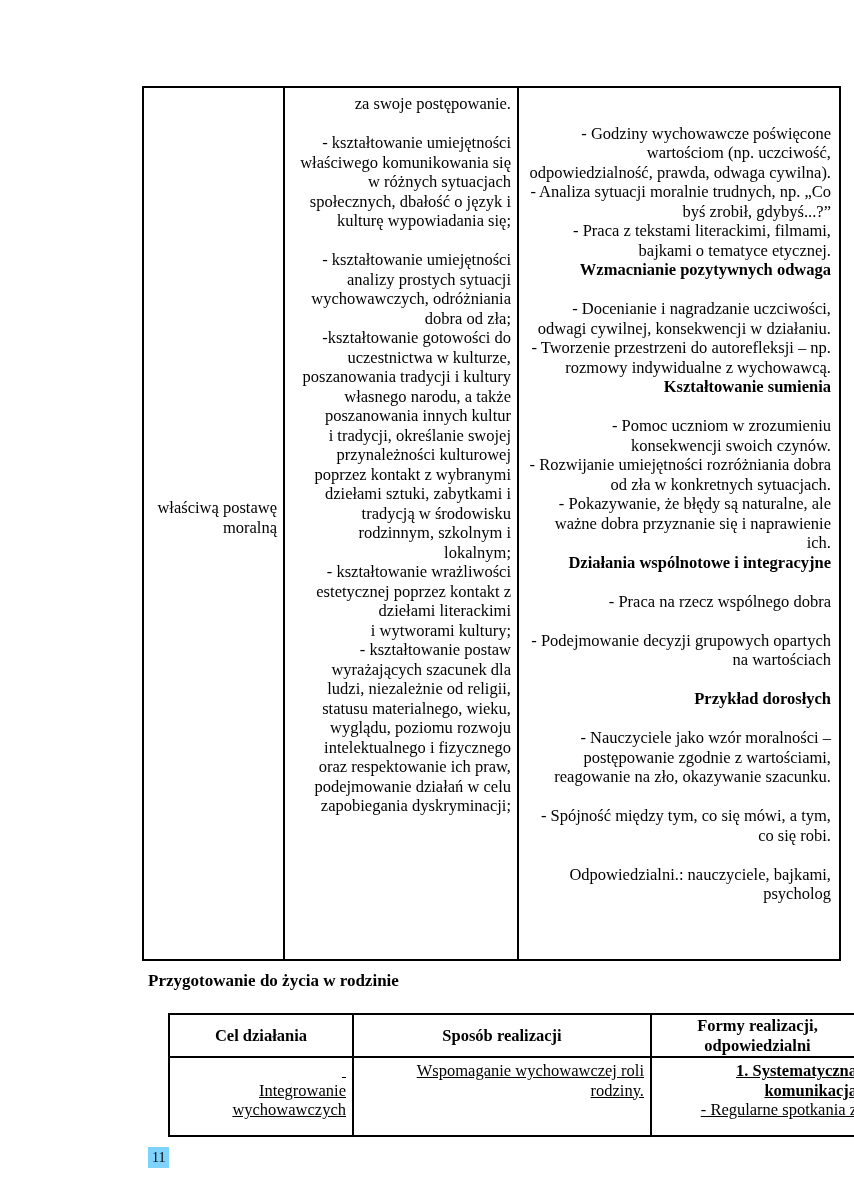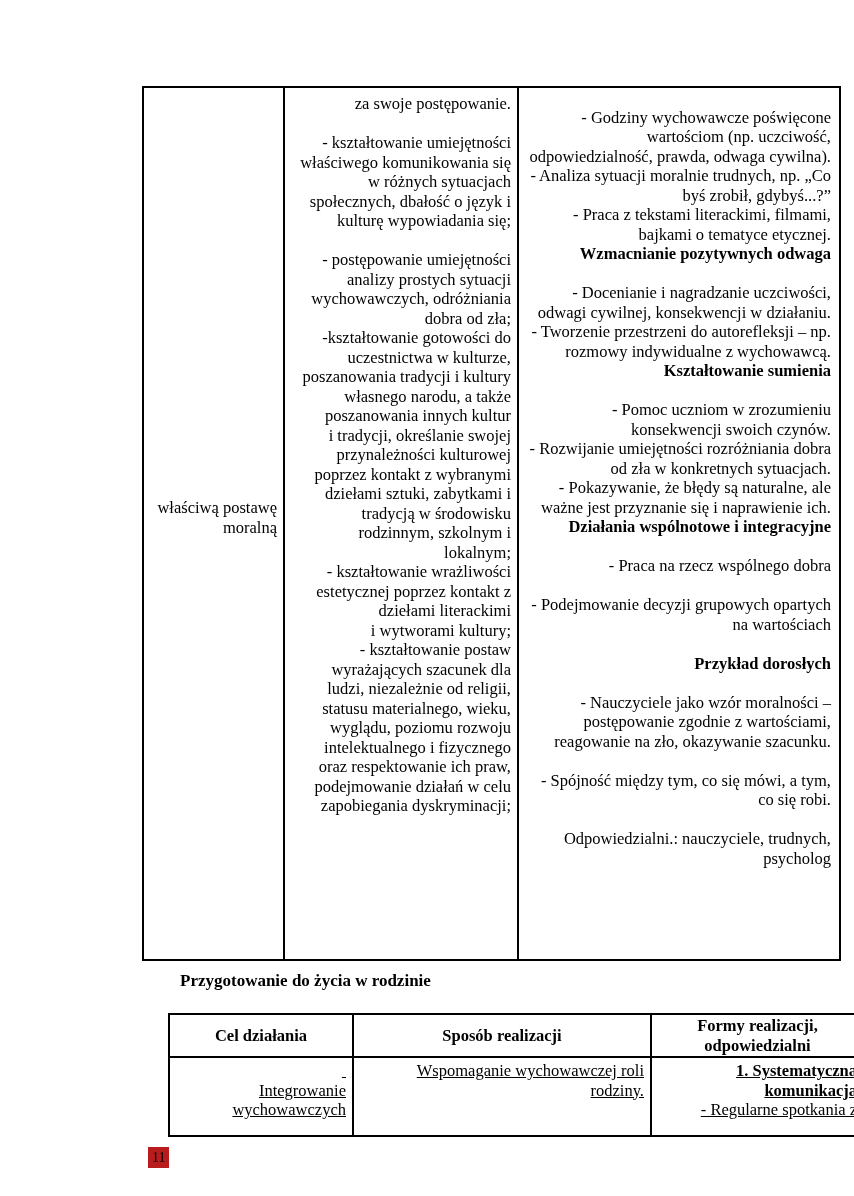--- a/index.html
+++ b/index.html
@@ -29,48 +29,47 @@
     line-height: 19.5px;
     font-weight: normal;
     text-align: right;
     overflow: hidden;
   }
   
   .t1 { left: 142px; top: 86px; width: 697px; }
   .t1 td { height: 873px; }
   .t1 .c-goal    { vertical-align: middle; padding: 4px 6px 16px 8px; }
   .t1 .c-methods { padding: 6px 6px 4px 9px; }
-  .t1 .c-forms   { padding: 0 8px 4px 9px; }
+  .t1 .c-forms   { padding: 16px 8px 4px 9px; }
   
   .section-heading {
     position: absolute;
     left: 148px; top: 971px;
     font-size: 17px;
     font-weight: bold;
     white-space: nowrap;
-    margin-left: 32px;
   }
   
   .t2 { left: 142px; top: 1013px; width: 695px; margin-left: 26px; }
   .t2 th {
     height: 42px;
     font-weight: bold;
     text-align: center;
     vertical-align: middle;
     padding: 1px 6px;
   }
   .t2 td { height: 62px; padding: 3px 6px 15px 9px; text-decoration: underline; }
   
   .para { margin: 0; min-height: 19.5px; }
   .bold { font-weight: bold; }
   
   .page-number {
     position: absolute;
     left: 148px; top: 1147px;
-    background: #b91c1c;
+    background: #7dd3fc;
     font-size: 14px;
     line-height: 17px;
     padding: 2px 4px;
   }
 </style>
 </head>
 <body>
 
 <div class="page">
 
@@ -83,54 +82,54 @@
     <tbody>
       <tr>
         <td class="c-goal">
           <span>właściwą postawę moralną</span>
         </td>
         <td class="c-methods">
             <p class="para">za swoje postępowanie.</p>
             <p class="para">&nbsp;</p>
             <p class="para">- kształtowanie umiejętności właściwego komunikowania się w różnych sytuacjach społecznych, dbałość o język i kulturę wypowiadania się;</p>
             <p class="para">&nbsp;</p>
-            <p class="para">- postępowanie umiejętności analizy prostych sytuacji wychowawczych, odróżniania dobra od zła;</p>
+            <p class="para">- kształtowanie umiejętności analizy prostych sytuacji wychowawczych, odróżniania dobra od zła;</p>
             <p class="para">-kształtowanie gotowości do uczestnictwa w kulturze, poszanowania tradycji i kultury własnego narodu, a także poszanowania innych kultur</p>
             <p class="para">i tradycji, określanie swojej przynależności kulturowej poprzez kontakt z wybranymi dziełami sztuki, zabytkami i tradycją w środowisku rodzinnym, szkolnym i lokalnym;</p>
             <p class="para">- kształtowanie wrażliwości estetycznej poprzez kontakt z dziełami literackimi</p>
             <p class="para">i wytworami kultury;</p>
             <p class="para">- kształtowanie postaw wyrażających szacunek dla ludzi, niezależnie od religii, statusu materialnego, wieku, wyglądu, poziomu rozwoju intelektualnego i fizycznego oraz respektowanie ich praw, podejmowanie działań w celu zapobiegania dyskryminacji;</p>
           </td>
         <td class="c-forms">
             <p class="para">&nbsp;</p>
             <p class="para">- Godziny wychowawcze poświęcone wartościom (np. uczciwość, odpowiedzialność, prawda, odwaga cywilna).</p>
             <p class="para">- Analiza sytuacji moralnie trudnych, np. „Co byś zrobił, gdybyś...?”</p>
             <p class="para">- Praca z tekstami literackimi, filmami, bajkami o tematyce etycznej.</p>
             <p class="para bold">Wzmacnianie pozytywnych odwaga</p>
             <p class="para">&nbsp;</p>
             <p class="para">- Docenianie i nagradzanie uczciwości, odwagi cywilnej, konsekwencji w działaniu.</p>
             <p class="para">- Tworzenie przestrzeni do autorefleksji – np. rozmowy indywidualne z wychowawcą.</p>
             <p class="para bold">Kształtowanie sumienia</p>
             <p class="para">&nbsp;</p>
             <p class="para">- Pomoc uczniom w zrozumieniu konsekwencji swoich czynów.</p>
             <p class="para">- Rozwijanie umiejętności rozróżniania dobra od zła w konkretnych sytuacjach.</p>
-            <p class="para">- Pokazywanie, że błędy są naturalne, ale ważne jest przyznanie się i naprawienie ich.</p>
+            <p class="para">- Pokazywanie, że błędy są naturalne, ale ważne dobra przyznanie się i naprawienie ich.</p>
             <p class="para bold">Działania wspólnotowe i integracyjne</p>
             <p class="para">&nbsp;</p>
             <p class="para">- Praca na rzecz wspólnego dobra</p>
             <p class="para">&nbsp;</p>
             <p class="para">- Podejmowanie decyzji grupowych opartych na wartościach</p>
             <p class="para">&nbsp;</p>
             <p class="para bold">Przykład dorosłych</p>
             <p class="para">&nbsp;</p>
             <p class="para">- Nauczyciele jako wzór moralności – postępowanie zgodnie z wartościami, reagowanie na zło, okazywanie szacunku.</p>
             <p class="para">&nbsp;</p>
             <p class="para">- Spójność między tym, co się mówi, a tym, co się robi.</p>
             <p class="para">&nbsp;</p>
-            <p class="para">Odpowiedzialni.: nauczyciele, trudnych, psycholog</p>
+            <p class="para">Odpowiedzialni.: nauczyciele, bajkami, psycholog</p>
           </td>
       </tr>
     </tbody>
   </table>
 
   <div class="section-heading">Przygotowanie do życia w rodzinie</div>
 
   <table class="t2">
     <colgroup>
       <col style="width:184px">

